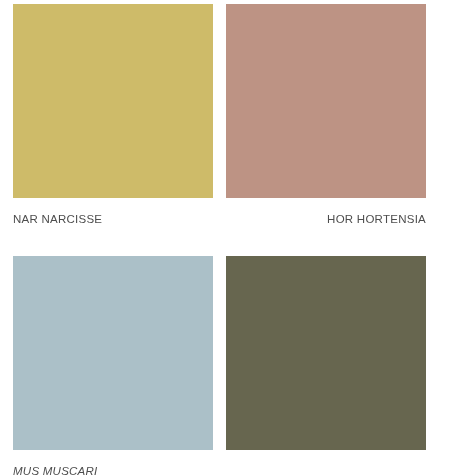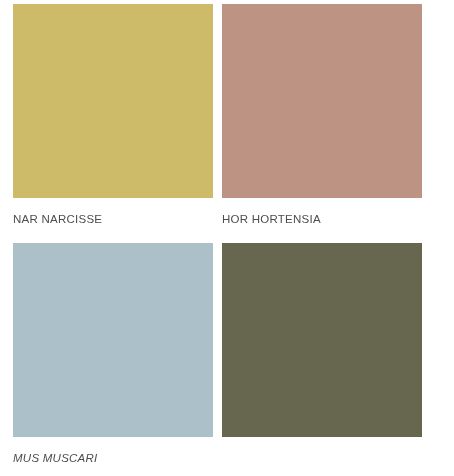--- a/index.html
+++ b/index.html
@@ -20,20 +20,21 @@
     width: 454px;
     height: 476px;
     padding: 4px 0 0 13px;
     display: grid;
     grid-template-columns: 200px 200px;
     grid-template-rows: 239px 1fr;
     column-gap: 9px;
     row-gap: 0px;
     align-content: start;
     justify-content: start;
+    gap: 13px;
   }
 
   .swatch-cell {
     display: flex;
     flex-direction: column;
     align-items: stretch;
   }
 
   .swatch-chip {
     width: 200px;
@@ -57,21 +58,21 @@
 
 <div class="swatch-grid">
 
   <div class="swatch-cell">
     <div class="swatch-chip" style="background-color: rgb(206, 187, 105);"></div>
     <div class="swatch-label" style="color: rgb(77, 77, 77);">NAR NARCISSE</div>
   </div>
 
   <div class="swatch-cell">
     <div class="swatch-chip" style="background-color: rgb(189, 147, 132);"></div>
-    <div class="swatch-label" style="color: rgb(77, 77, 77);">HOR HORTENSIA</div>
+    <div class="swatch-label" style="color: rgb(77, 77, 77); text-align: right;">HOR HORTENSIA</div>
   </div>
 
   <div class="swatch-cell">
     <div class="swatch-chip" style="background-color: rgb(171, 192, 200);"></div>
     <div class="swatch-label" style="color: rgb(77, 77, 77); font-style: italic;">MUS MUSCARI</div>
   </div>
 
   <div class="swatch-cell">
     <div class="swatch-chip" style="background-color: rgb(103, 102, 79);"></div>
   </div>

